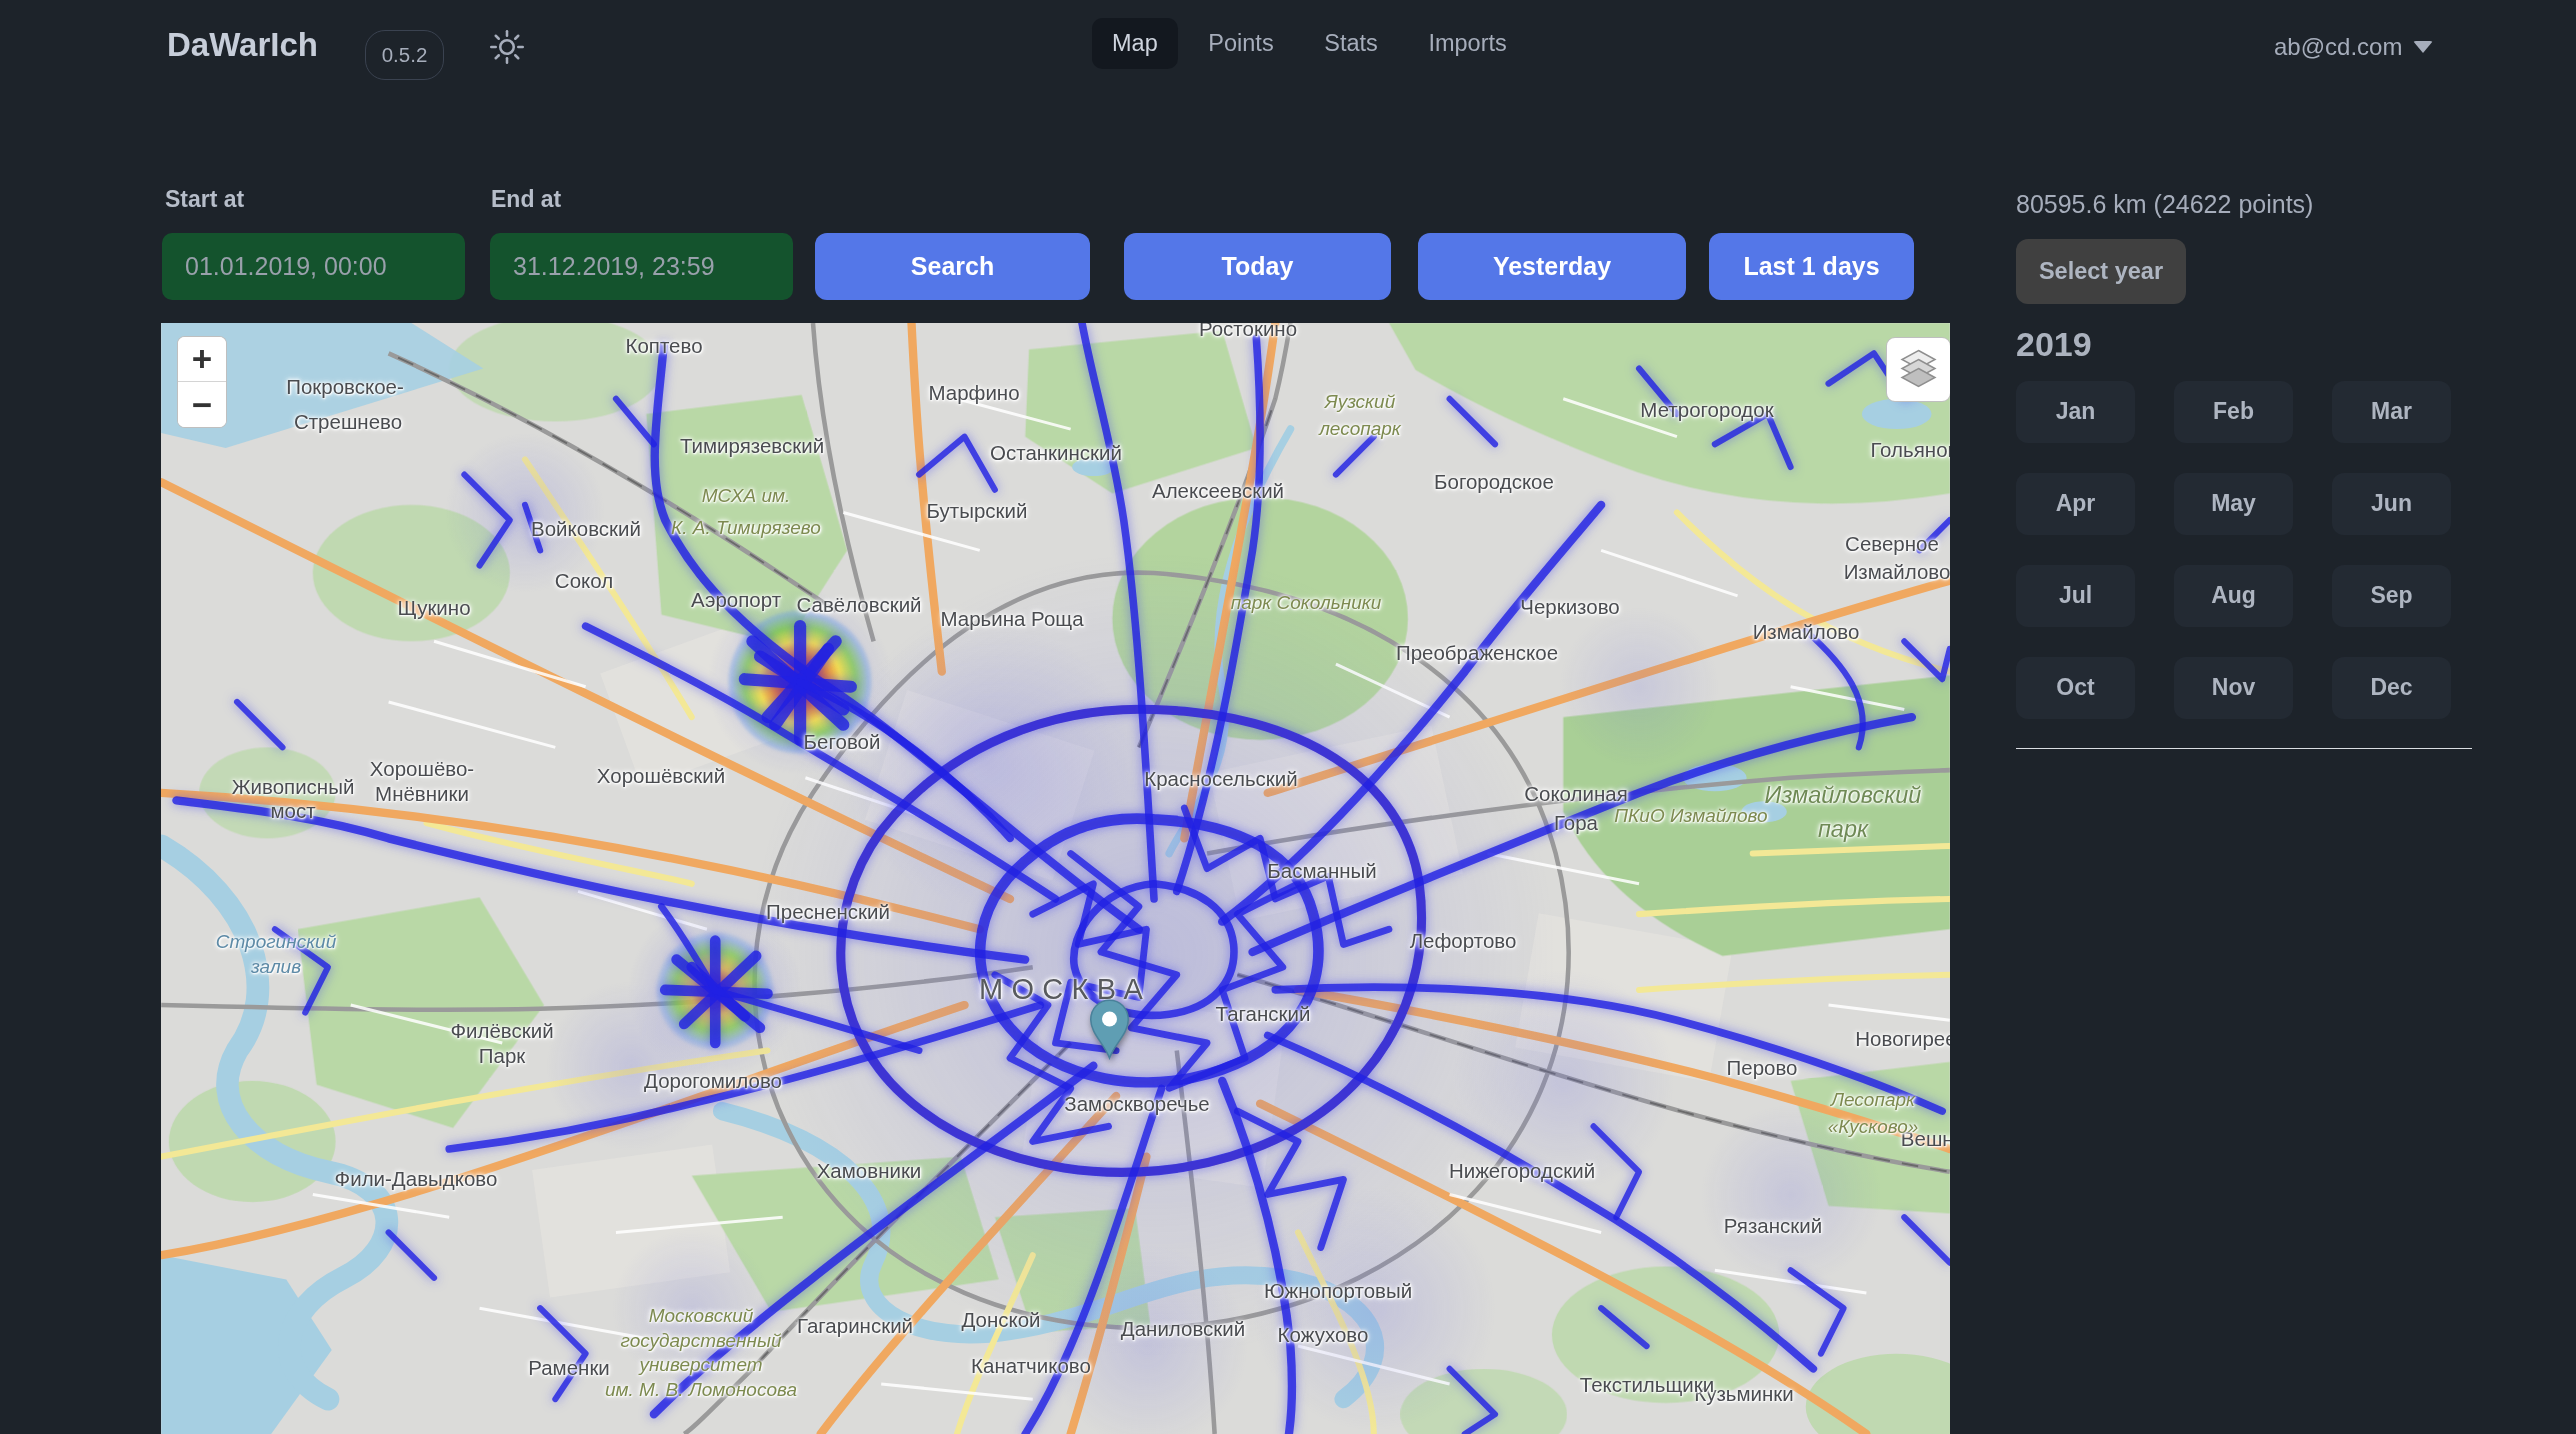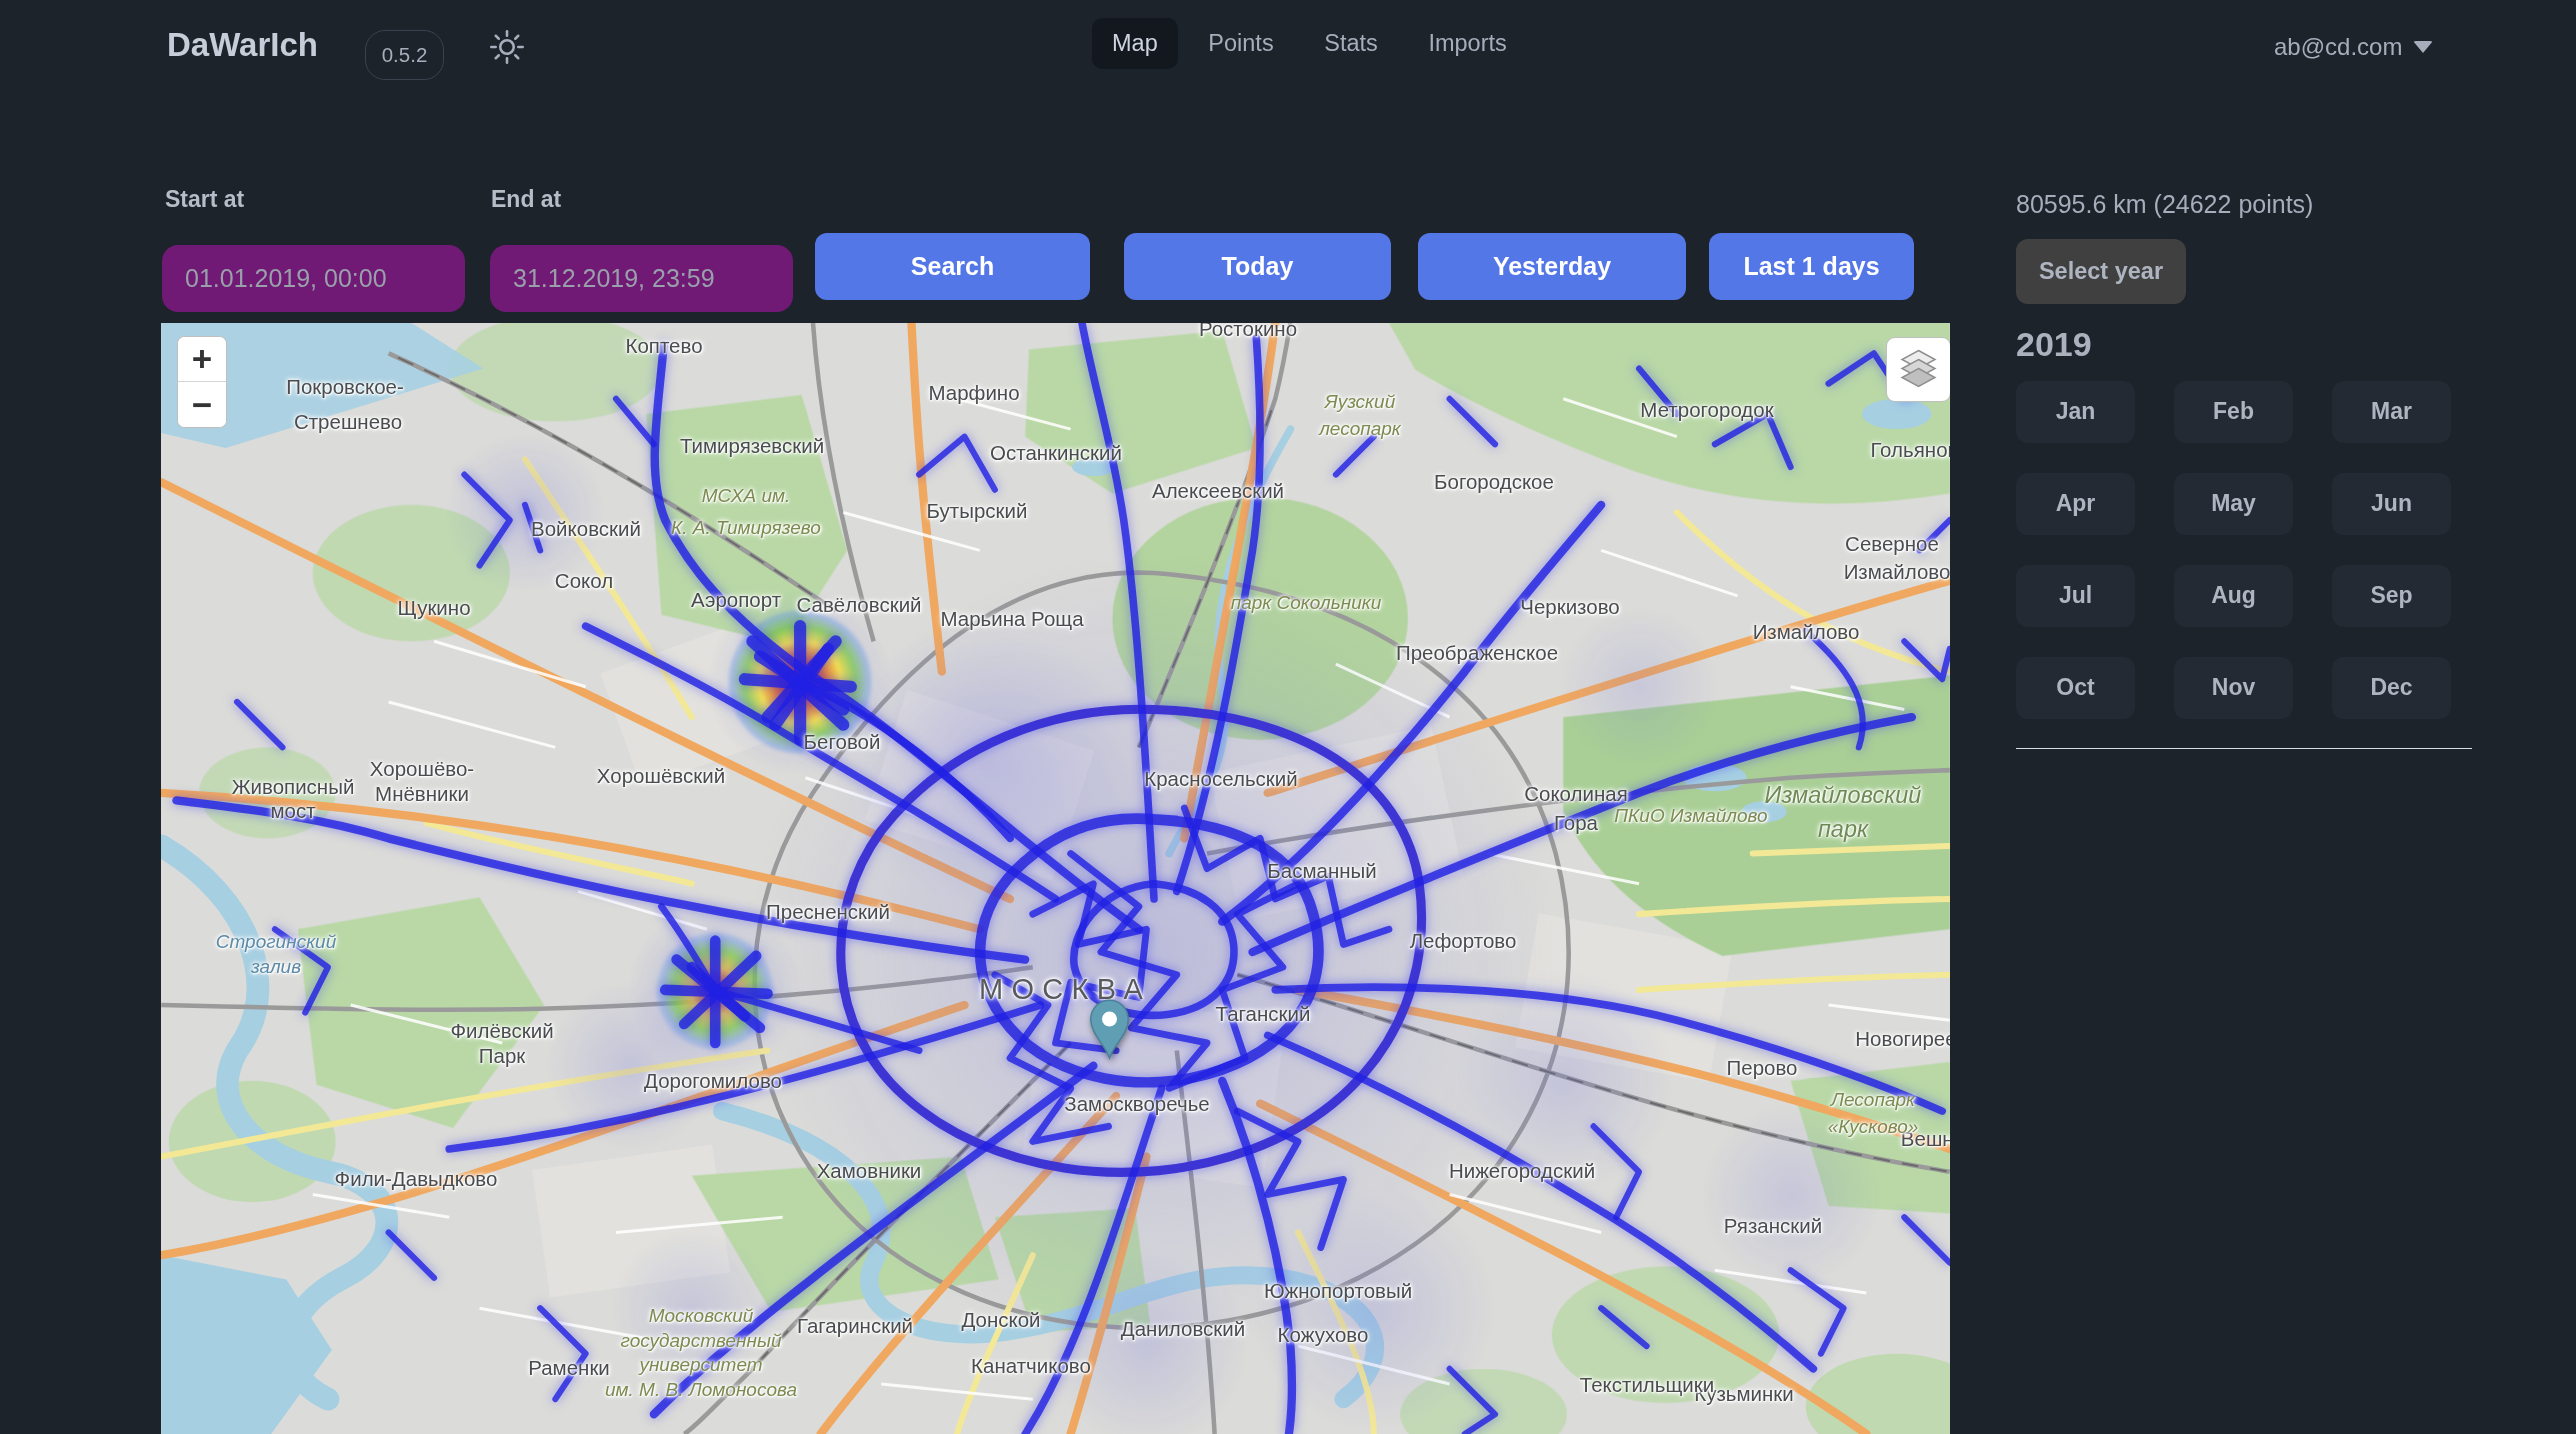--- a/index.html
+++ b/index.html
@@ -13,21 +13,21 @@
   .theme-toggle { position:absolute; left:485px; top:26px; width:44px; height:44px; display:flex; align-items:center; justify-content:center; cursor:pointer; background:none; border:none; }
   .nav { position:absolute; left:1092px; top:13.6px; height:55px; display:flex; align-items:flex-end; gap:10.6px; }
   .nav-item { font-size:23.5px; color:#a6adbb; padding:12px 20px; border-radius:10.6px; cursor:pointer; background:none; border:none; font-family:inherit; }
   .nav-item.active { background:#13181f; color:#ced4de; }
   .user-menu { position:absolute; left:2274px; top:26px; height:42px; display:flex; align-items:center; gap:10.6px; cursor:pointer; }
   .user-email { font-size:24px; color:#a6adbb; }
   .chev { width:0; height:0; border-left:10px solid transparent; border-right:10px solid transparent; border-top:12px solid #a6adbb; border-radius:3px; }
 
   
   .field-label { position:absolute; font-size:23px; font-weight:700; color:#b6bdc9; }
-  .date-input { position:absolute; top:245px; width:303px; height:67px; background:#701a75; border:none; border-radius:16px;
+  .date-input { position:absolute; top:233px; width:303px; height:67px; background:#14532d; border:none; border-radius:10px;
     font-size:25px; color:#99a0ab; padding:0 23px; font-family:inherit; }
   .btn-primary { position:absolute; top:233px; height:67px; background:#5477e8; color:#fff; border:none; border-radius:12px;
     font-size:25px; font-weight:600; font-family:inherit; cursor:pointer; }
 
   
   .sidebar { position:absolute; left:2016px; top:190px; width:458px; }
   .stats-line { font-size:25px; color:#a6adbb; }
   .select-year { margin-top:20px; width:170px; height:65px; background:#404040; color:#aeb5c1; border:none; border-radius:12px;
     font-size:23.5px; font-weight:700; font-family:inherit; cursor:pointer; display:block; }
   .year-head { margin-top:21px; font-size:34px; font-weight:600; color:#abb2be; }

